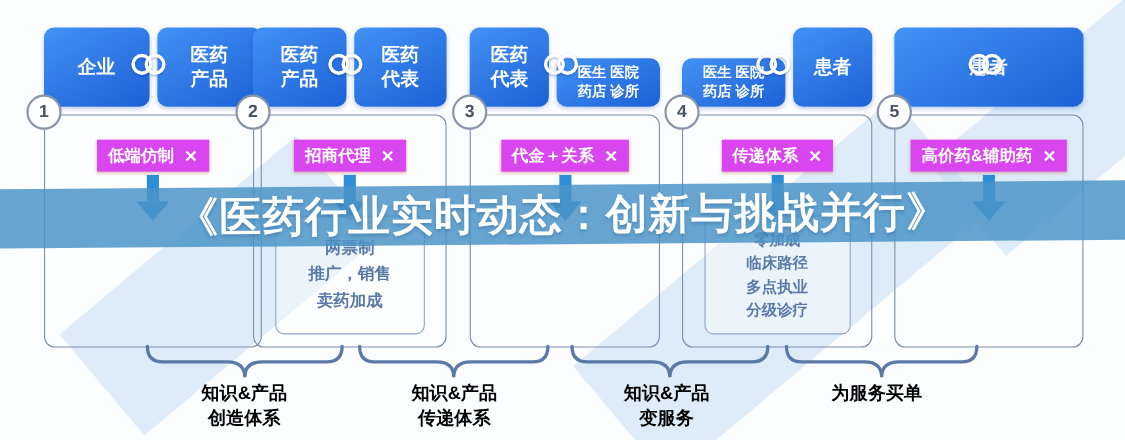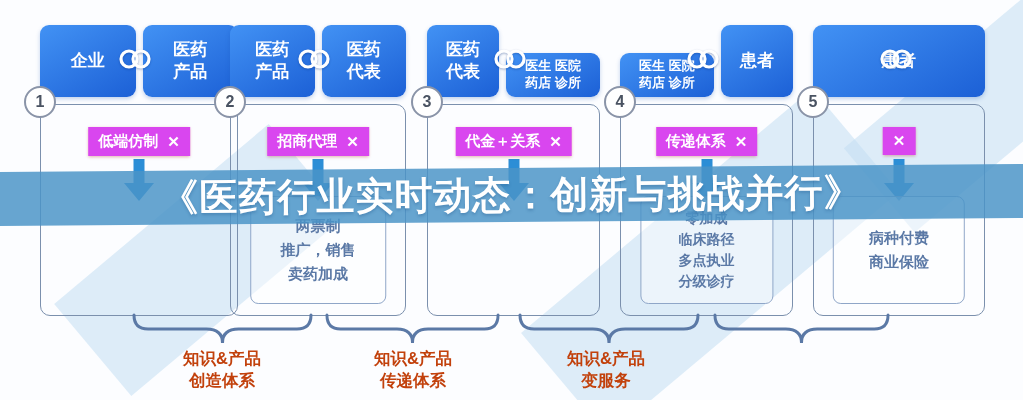--- a/index.html
+++ b/index.html
@@ -48,21 +48,21 @@
   .inner{position:absolute;top:196px;left:50%;transform:translateX(-50%);width:77%;height:108px;
          border:1.5px solid #8fa6c8;border-radius:8px;background:rgba(255,255,255,.45);
          display:flex;align-items:center;justify-content:center;text-align:center;color:#5b79a6;
          font-weight:bold;font-size:15px;line-height:1.6;white-space:pre-line;z-index:2;box-sizing:border-box;}
   .c4 .inner{font-size:14px;line-height:1.5;}
 
   
   .brace{position:absolute;top:312px;height:36px;z-index:2;}
   .b1{left:132px;width:181px}.b2{left:325px;width:175px}.b3{left:518px;width:182px}.b4{left:713px;width:177px}
   .brace svg{width:100%;height:100%;display:block;}
-  .brace-label{position:absolute;top:347px;transform:translateX(-50%);color:#c2410c;font-weight:bold;
+  .brace-label{position:absolute;top:347px;transform:translateX(-50%);color:#000000;font-weight:bold;
                font-size:16.5px;text-align:center;white-space:pre-line;line-height:1.35;z-index:2;}
   .bl1{left:222px}.bl2{left:413px}.bl3{left:606px}.bl4{left:797px}
 
   
   .band{position:absolute;top:168px;left:-6px;width:1035px;height:54px;background:rgba(74,148,199,.84);
         transform:rotate(-0.45deg);z-index:5;display:flex;align-items:center;justify-content:center;}
   .title{color:#fff;font-weight:800;font-size:38px;letter-spacing:1px;white-space:nowrap;
          text-shadow:0 2px 3px rgba(25,75,130,.3);}
 </style>
 </head>
@@ -185,28 +185,27 @@
       <span class="link-icon">
         <svg width="38" height="24" viewBox="0 0 38 24">
             <circle cx="13" cy="12" r="8" fill="none" stroke="#fff" stroke-width="3.2"></circle>
             <circle cx="25" cy="12" r="8" fill="none" stroke="#fff" stroke-width="3.2"></circle>
           </svg>
       </span>
     </div>
     <div class="step">5</div>
     <div class="outer"></div>
     <div class="oldbox">
-      <span class="cross">✕</span>
-    </div>
-    <div class="arrow">
-        <div class="shaft"></div>
-        <div class="head"></div>
-      </div>
-    <div class="inner">病种付费
-商业保险</div>
+      <span>高价药&amp;辅助药</span>
+      <span class="cross">✕</span>
+    </div>
+    <div class="arrow">
+        <div class="shaft"></div>
+        <div class="head"></div>
+      </div>
   </div>
 
   <div class="brace b1">
     <svg viewBox="0 0 180 36" preserveAspectRatio="none">
         <path d="M2,3 Q2,17 16,17 L74,17 Q90,17 90,31 Q90,17 106,17 L164,17 Q178,17 178,3" fill="none" stroke="#5b79a6" stroke-width="3" stroke-linecap="round"></path>
       </svg>
   </div>
   <div class="brace b2">
     <svg viewBox="0 0 180 36" preserveAspectRatio="none">
         <path d="M2,3 Q2,17 16,17 L74,17 Q90,17 90,31 Q90,17 106,17 L164,17 Q178,17 178,3" fill="none" stroke="#5b79a6" stroke-width="3" stroke-linecap="round"></path>
@@ -222,18 +221,19 @@
         <path d="M2,3 Q2,17 16,17 L74,17 Q90,17 90,31 Q90,17 106,17 L164,17 Q178,17 178,3" fill="none" stroke="#5b79a6" stroke-width="3" stroke-linecap="round"></path>
       </svg>
   </div>
 
   <div class="brace-label bl1">知识&amp;产品
 创造体系</div>
   <div class="brace-label bl2">知识&amp;产品
 传递体系</div>
   <div class="brace-label bl3">知识&amp;产品
 变服务</div>
+  <div class="brace-label bl4">为服务买单</div>
 
   <div class="band">
     <div class="title">《医药行业实时动态：创新与挑战并行》</div>
   </div>
 
 </div>
 
 </body></html>

